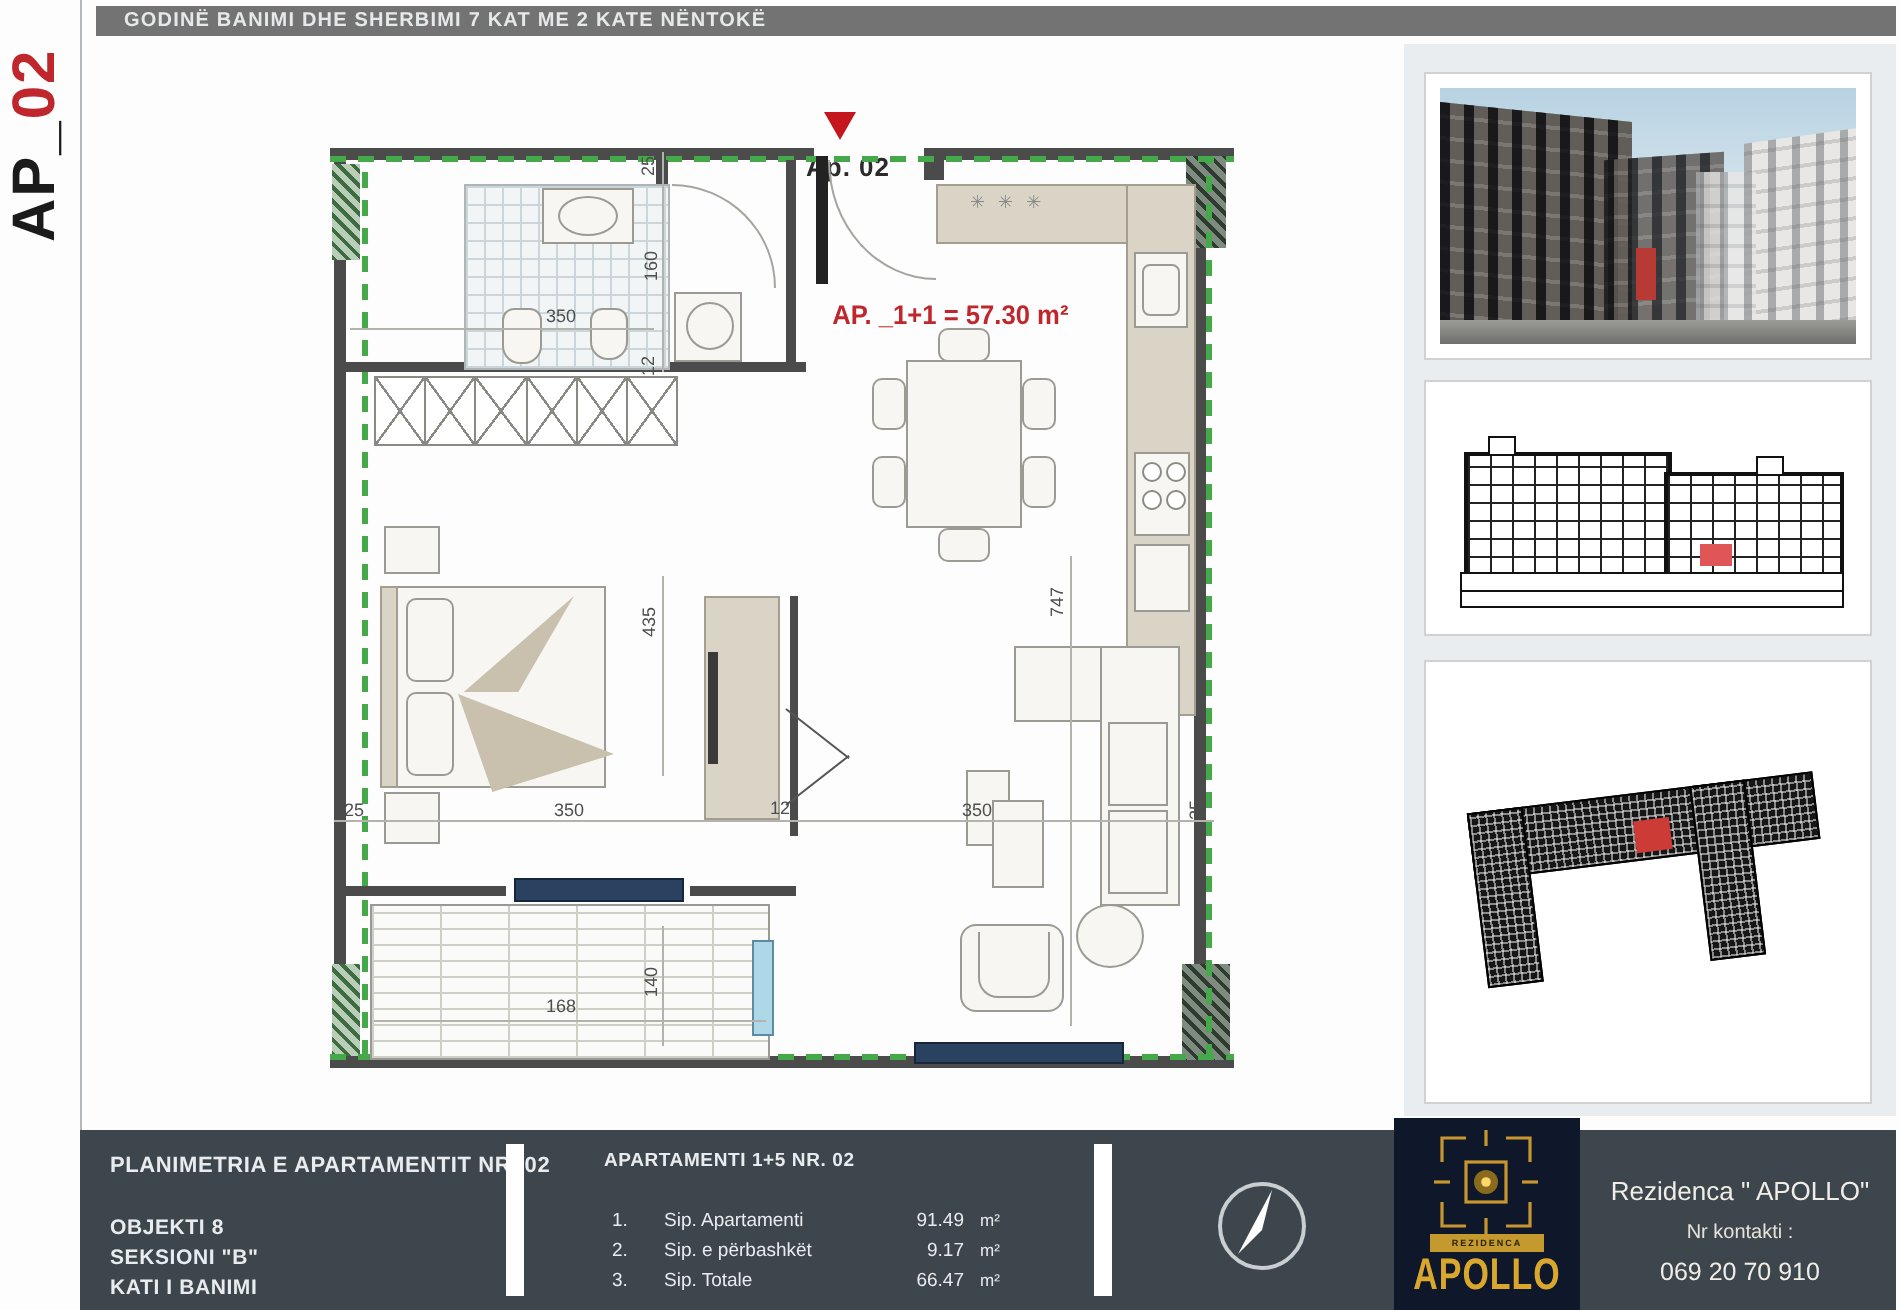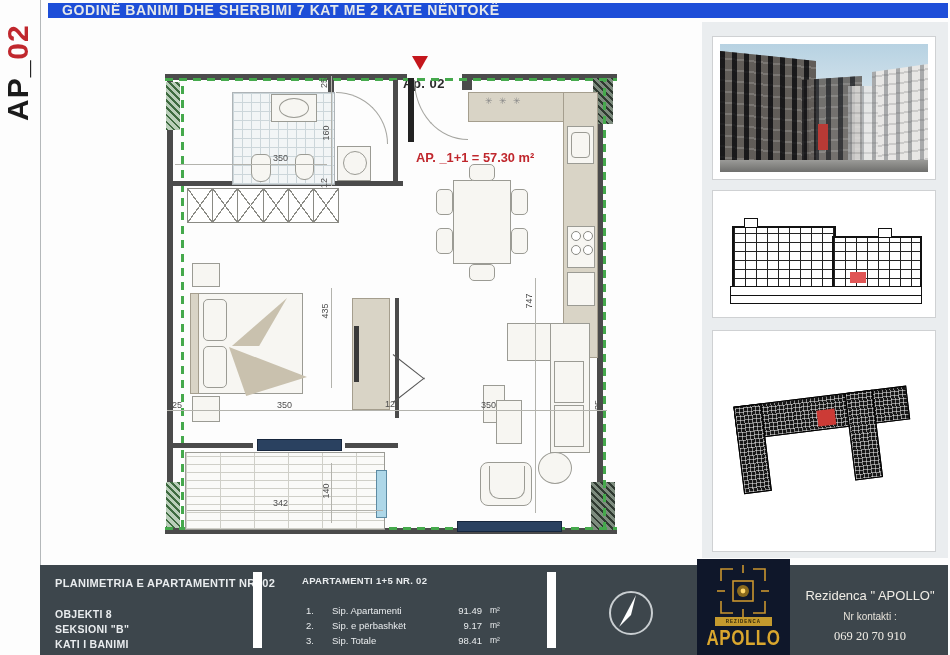--- a/index.html
+++ b/index.html
@@ -1,22 +1,22 @@
 <!DOCTYPE html>
 <html><head>
 <meta charset="utf-8">
 <style>
   html,body{margin:0;padding:0;background:#e6e7e9;}
   .stage{position:relative;width:950px;height:655px;background:#fdfdfd;overflow:hidden;
          font-family:"Liberation Sans",sans-serif;}
   .abs{position:absolute;}
   
   .sheet-edge{position:absolute;left:40px;top:0;width:1px;height:655px;background:#b4b8ba;}
-  .topbar{position:absolute;left:48px;top:3px;width:900px;height:15px;background:#1d4ed8;
-          color:#e6e9ea;font-size:14px;font-weight:bold;letter-spacing:.6px;
+  .topbar{position:absolute;left:48px;top:3px;width:900px;height:15px;background:#737373;
+          color:#e6e9ea;font-size:10px;font-weight:bold;letter-spacing:.6px;
           line-height:15px;padding-left:14px;box-sizing:border-box;white-space:nowrap;}
   .side-tab{position:absolute;left:-40px;top:42px;width:120px;height:38px;
             transform:rotate(-90deg);font-size:30px;font-weight:bold;color:#1b1b1b;
             letter-spacing:1px;}
   .side-tab .num{color:#c0272d;}
   
   .backdrop{position:absolute;left:702px;top:22px;width:246px;height:536px;background:#eaedef;}
   .panel{position:absolute;left:712px;width:224px;background:#fff;border:1px solid #cfd1d3;
          box-sizing:border-box;padding:7px;}
   .panel-inner{position:relative;width:100%;height:100%;overflow:hidden;}
@@ -250,21 +250,21 @@
     <div class="dim v" style="left:153px;top:70px;">160</div>
     <div class="dim v" style="left:154px;top:120px;">12</div>
     <div class="dim" style="left:108px;top:95px;">350</div>
     <div class="dim v" style="left:152px;top:248px;">435</div>
     <div class="dim" style="left:7px;top:342px;">25</div>
     <div class="dim" style="left:112px;top:342px;">350</div>
     <div class="dim" style="left:220px;top:341px;">12</div>
     <div class="dim" style="left:316px;top:342px;">350</div>
     <div class="dim v" style="left:428px;top:342px;">25</div>
     <div class="dim v" style="left:356px;top:238px;">747</div>
-    <div class="dim" style="left:108px;top:440px;">342</div>
+    <div class="dim" style="left:108px;top:440px;">168</div>
     <div class="dim v" style="left:153px;top:428px;">140</div>
   </div>
 
   <div class="bottombar">
 
     <div class="tb-title" style="left:15px;top:12px;">PLANIMETRIA E APARTAMENTIT NR. 02</div>
     <div class="tb-line" style="left:15px;top:43px;">OBJEKTI 8</div>
     <div class="tb-line" style="left:15px;top:58px;">SEKSIONI "B"</div>
     <div class="tb-line" style="left:15px;top:73px;">KATI  I  BANIMI</div>
 
@@ -274,21 +274,21 @@
     <div class="row-no" style="left:266px;top:40px;">1.</div>
     <div class="row-label" style="left:292px;top:40px;">Sip. Apartamenti</div>
     <div class="row-val" style="left:400px;top:40px;">91.49</div>
     <div class="row-unit" style="left:450px;top:40px;">m²</div>
     <div class="row-no" style="left:266px;top:55px;">2.</div>
     <div class="row-label" style="left:292px;top:55px;">Sip. e përbashkët</div>
     <div class="row-val" style="left:400px;top:55px;">9.17</div>
     <div class="row-unit" style="left:450px;top:55px;">m²</div>
     <div class="row-no" style="left:266px;top:70px;">3.</div>
     <div class="row-label" style="left:292px;top:70px;">Sip. Totale</div>
-    <div class="row-val" style="left:400px;top:70px;">98.41</div>
+    <div class="row-val" style="left:400px;top:70px;">66.47</div>
     <div class="row-unit" style="left:450px;top:70px;">m²</div>
 
     <div class="wbar" style="left:507px;"></div>
 
     <svg class="abs" style="left:567px;top:24px;" width="48" height="48" viewBox="0 0 48 48">
       <circle cx="24" cy="24" r="21" fill="none" stroke="#c9ced1" stroke-width="2"></circle>
       <polygon points="29,6 12,38 24,26" fill="#ffffff"></polygon>
     </svg>
 
     <div class="logo-panel">
@@ -306,16 +306,16 @@
         </g>
         <circle cx="28" cy="28" r="6" fill="#8a6a1d"></circle>
         <circle cx="28" cy="28" r="2.4" fill="#ffd76a"></circle>
       </svg>
       <div class="apollo-banner">REZIDENCA</div>
       <div class="apollo-word">APOLLO</div>
     </div>
 
     <div class="brand-text" style="top:23px;font-size:13px;color:#f0ede6;">Rezidenca " APOLLO"</div>
     <div class="brand-text" style="top:46px;font-size:10px;color:#e7e3da;">Nr kontakti :</div>
-    <div class="brand-text" style="top:64px;font-size:12.5px;color:#f0ede6;font-family:Liberation Serif, serif;">069 20 70 910</div>
+    <div class="brand-text" style="top:64px;font-size:12.5px;color:#f0ede6;">069 20 70 910</div>
   </div>
 
 </div>
 
 </body></html>

